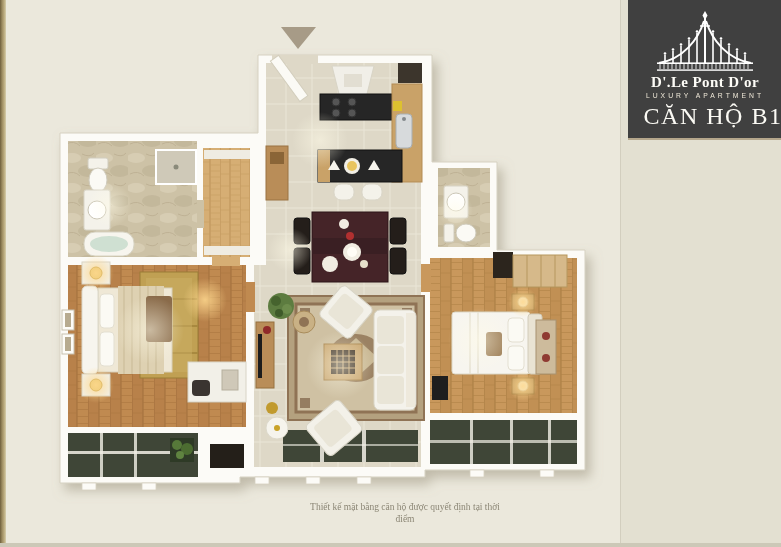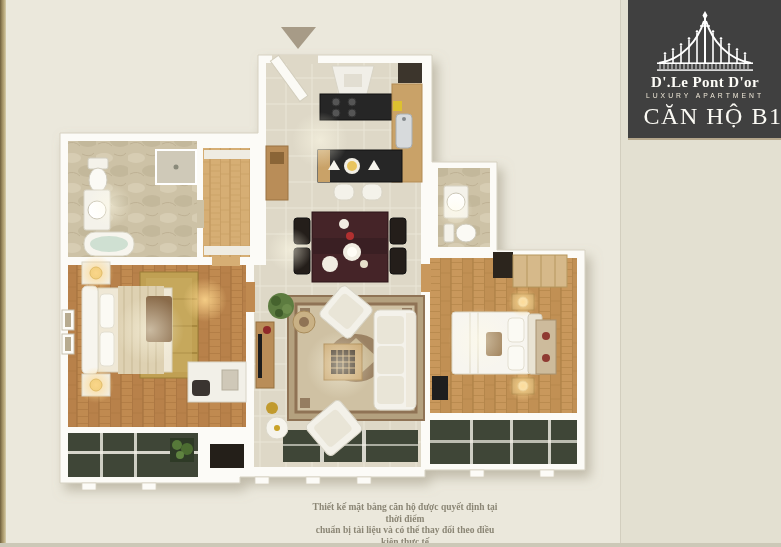--- a/index.html
+++ b/index.html
@@ -15,21 +15,21 @@
   .brand-block{position:absolute;left:7px;top:0;width:186px;height:138px;background:#404040;
        border-bottom:2px solid #b5a78c;}
   .brand-name{position:absolute;left:0;top:74px;width:154px;text-align:center;color:#fdfcf7;
        font-weight:bold;font-size:15px;letter-spacing:.4px;}
   .brand-tagline{position:absolute;left:0;top:92px;width:154px;text-align:center;color:#efe8d8;
        font-size:6.8px;letter-spacing:3px;font-family:"Liberation Sans",sans-serif;}
   .unit-title{position:absolute;left:0;top:103px;width:154px;text-align:center;color:#fbfaf4;
        font-size:24px;letter-spacing:1.5px;padding-left:8px;}
   
   .disclaimer{position:absolute;left:308px;top:502px;width:194px;text-align:center;
-       font-size:9.5px;line-height:11.5px;color:#8b8675;font-weight:bold;}
+       font-size:9.5px;line-height:11.5px;color:#8b8675;}
   
   .plan{position:absolute;left:0;top:0;}
 </style>
 </head>
 <body>
 
 <div id="app">
 
   <div class="gold-edge"></div>
 
@@ -291,21 +291,20 @@
       <circle cx="290" cy="250" r="22" fill="url(#glowW)"></circle>
       <circle cx="340" cy="365" r="34" fill="url(#glowW)"></circle>
       <circle cx="480" cy="340" r="32" fill="url(#glowW)"></circle>
       <circle cx="455" cy="210" r="18" fill="url(#glowW)"></circle>
       <circle cx="110" cy="205" r="22" fill="url(#glowW)"></circle>
     </g>
   </svg>
 
   <div class="disclaimer">
     <div>Thiết kế mặt bằng căn hộ được quyết định tại thời điểm</div>
-    <div>chuẩn bị tài liệu và có thể thay đổi theo điều kiện thực tế</div>
   </div>
 
   <aside class="sidebar">
 
     <div class="brand-block">
       <svg width="154" height="72" viewBox="0 0 154 72">
         <g stroke="#ffffff" fill="#ffffff">
           <polygon points="77,11 79.5,15.5 77,20 74.5,15.5" stroke="none"></polygon>
           <line x1="77" y1="18" x2="77" y2="63" stroke-width="2"></line>
           <line x1="72" y1="26" x2="82" y2="26" stroke-width="1.5"></line>

